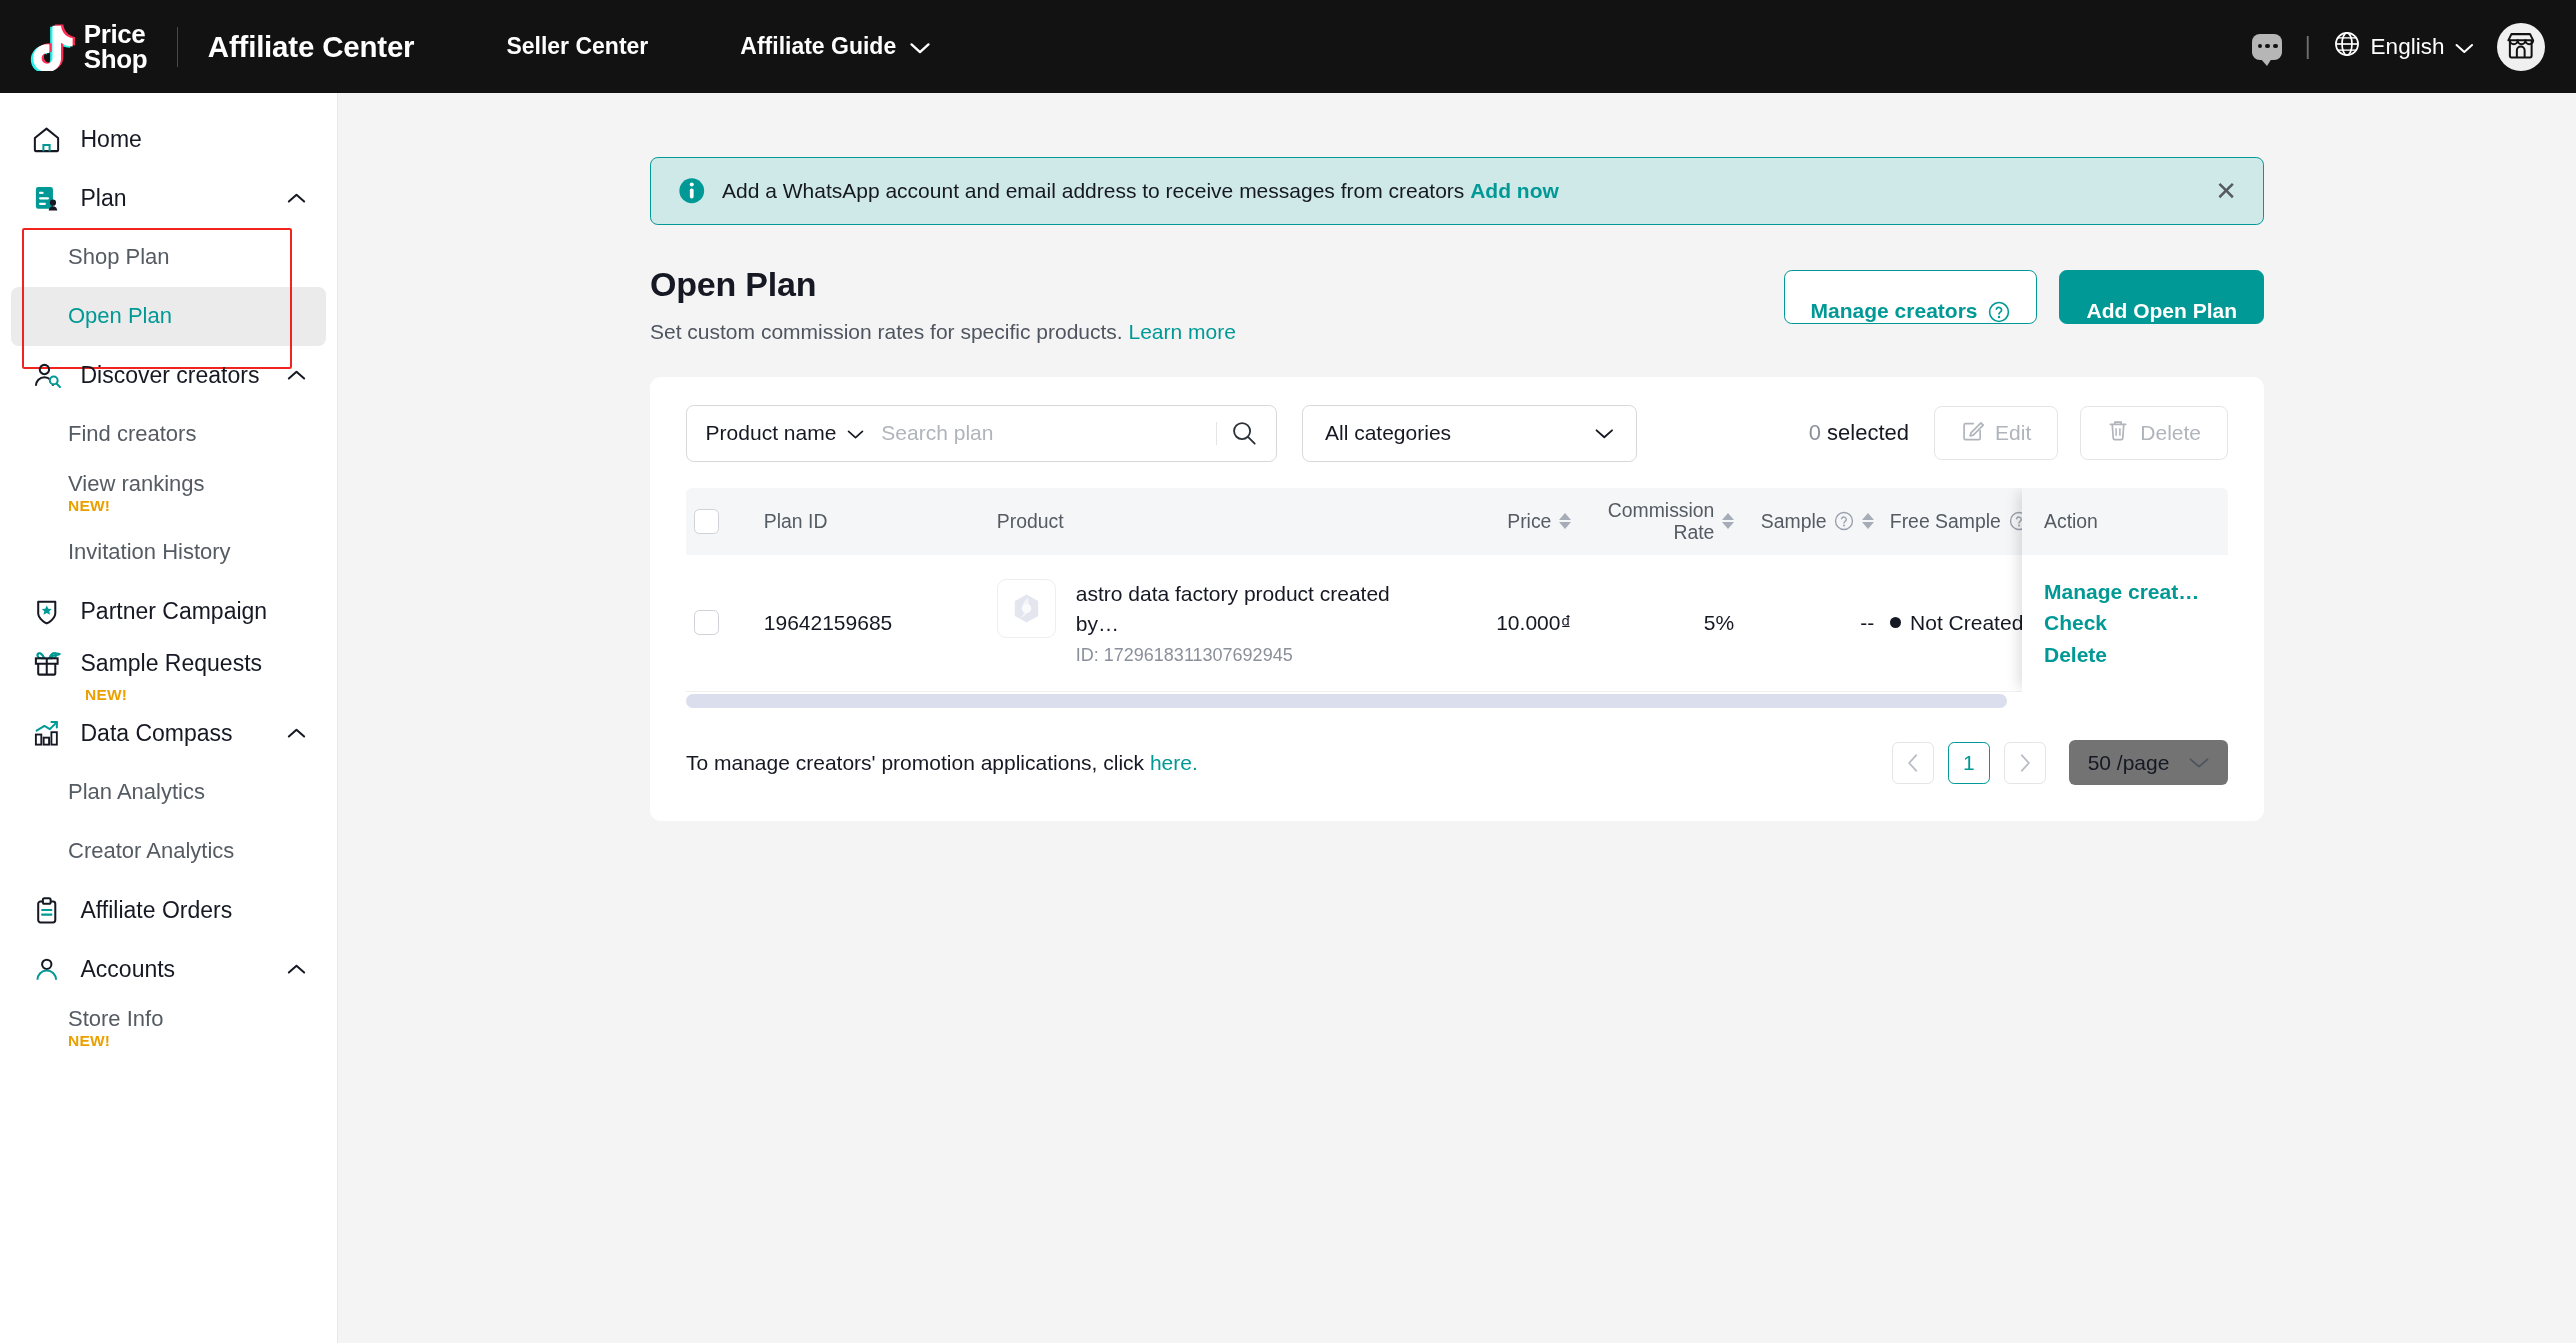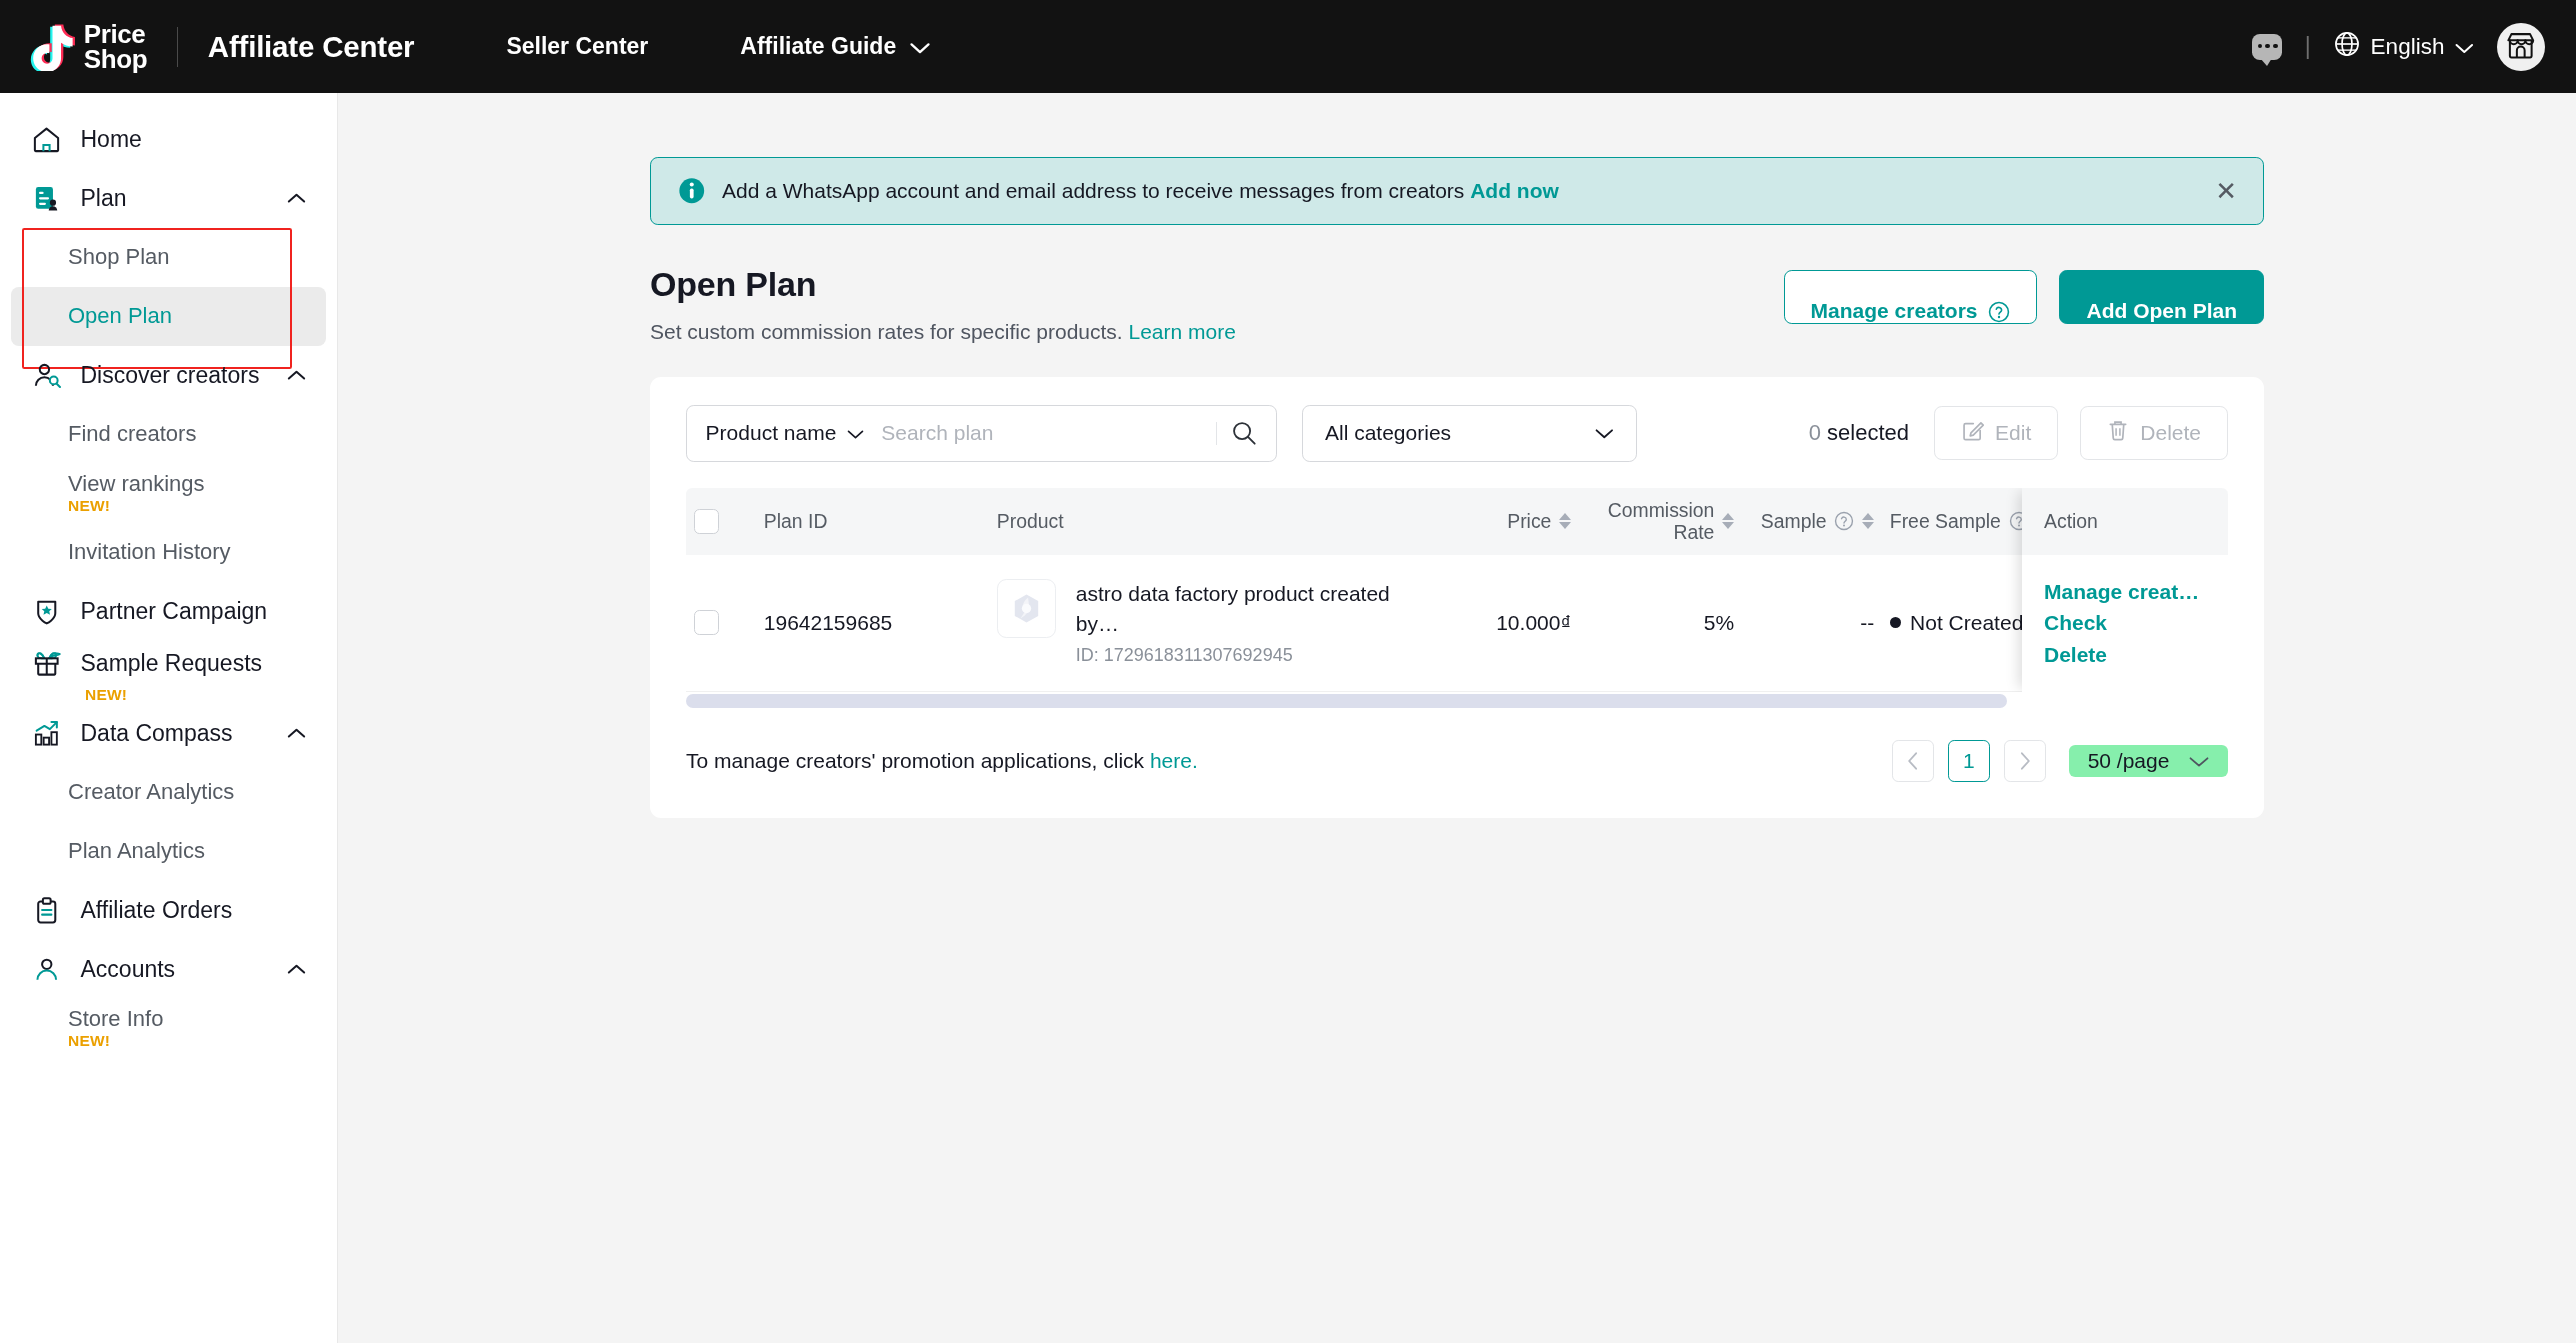--- a/index.html
+++ b/index.html
@@ -199,21 +199,21 @@
   .pgbtn {
     width: 42px; height: 42px; border: 1.6px solid #e3e5e8; border-radius: 6.2px;
     display: flex; align-items: center; justify-content: center; cursor: pointer; background: #fff;
   }
   .pgnum {
     width: 42px; height: 42px; border: 1.6px solid #009995; border-radius: 6.2px;
     display: flex; align-items: center; justify-content: center;
     color: #009995; font-size: 21px; cursor: pointer; background: #fff;
   }
   .pgsize {
-    height: 32px; background: #86efac; border-radius: 6.2px; display: flex;
+    height: 45px; background: #737373; border-radius: 6.2px; display: flex;
     align-items: center; gap: 20px; padding: 0 18.6px; font-size: 21px; color: #161823;
     cursor: pointer; margin-left: 9.3px;
   }
 </style>
 </head>
 <body>
 
 <div class="topbar">
   <div class="logo-wrap">
     <span class="logo-note">
@@ -391,24 +391,24 @@
         </svg>
       </span>
       <span class="nav-label">Data Compass</span>
       <span class="nav-chev">
         <svg width="23" height="23" viewBox="0 0 30 30">
             <path d="M5 19 L15 10 L25 19" stroke="#161823" stroke-width="2.6" fill="none" stroke-linecap="round" stroke-linejoin="round"></path>
           </svg>
       </span>
     </div>
     <div class="sub-row">
+      <span class="sub-label">Plan Analytics</span>
+    </div>
+    <div class="sub-row">
       <span class="sub-label">Creator Analytics</span>
-    </div>
-    <div class="sub-row">
-      <span class="sub-label">Plan Analytics</span>
     </div>
   </div>
 
   <div class="nav-row">
     <span class="nav-ico">
       <svg width="29.5" height="29.5" viewBox="0 0 38 38">
         <rect x="8" y="7" width="22" height="27" rx="3" stroke="#161823" stroke-width="2.6" fill="none"></rect>
         <rect x="14" y="3" width="10" height="7" rx="2" stroke="#161823" stroke-width="2.6" fill="#fff"></rect>
         <line x1="13" y1="18" x2="25" y2="18" stroke="#009995" stroke-width="2.6" stroke-linecap="round"></line>
         <line x1="13" y1="24" x2="25" y2="24" stroke="#009995" stroke-width="2.6" stroke-linecap="round"></line>

